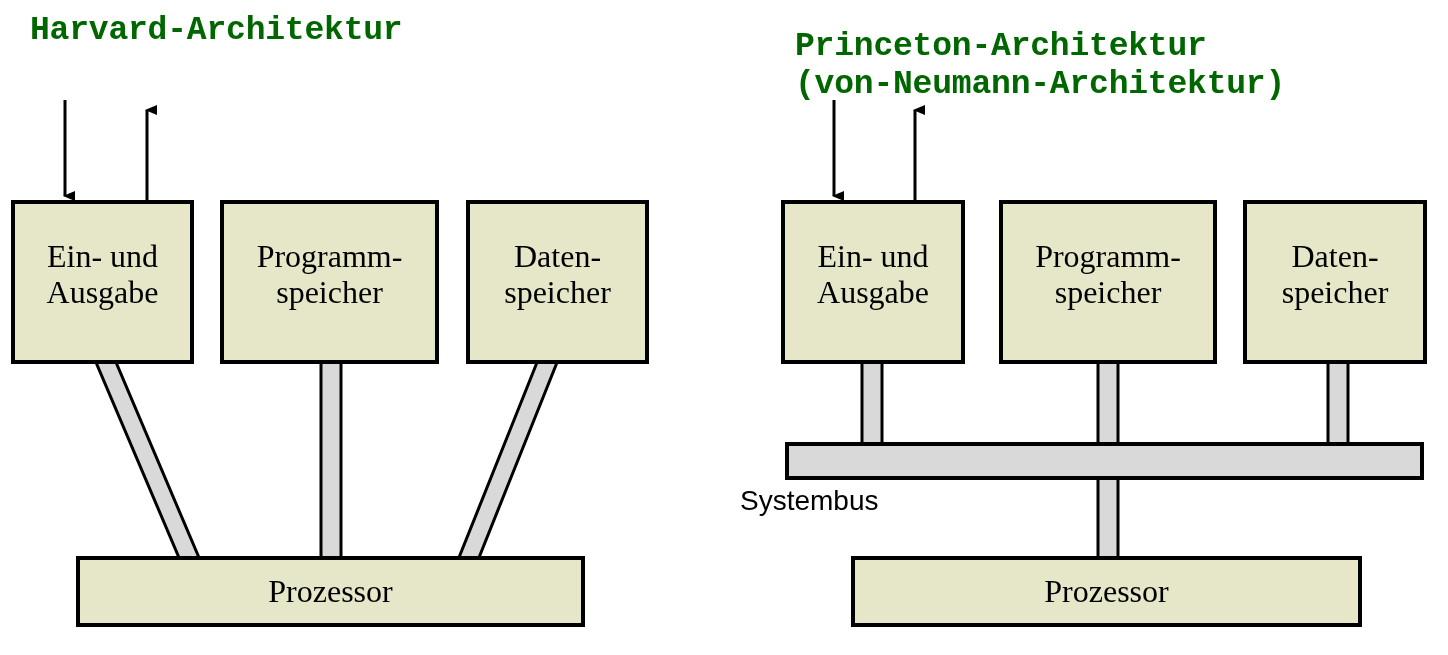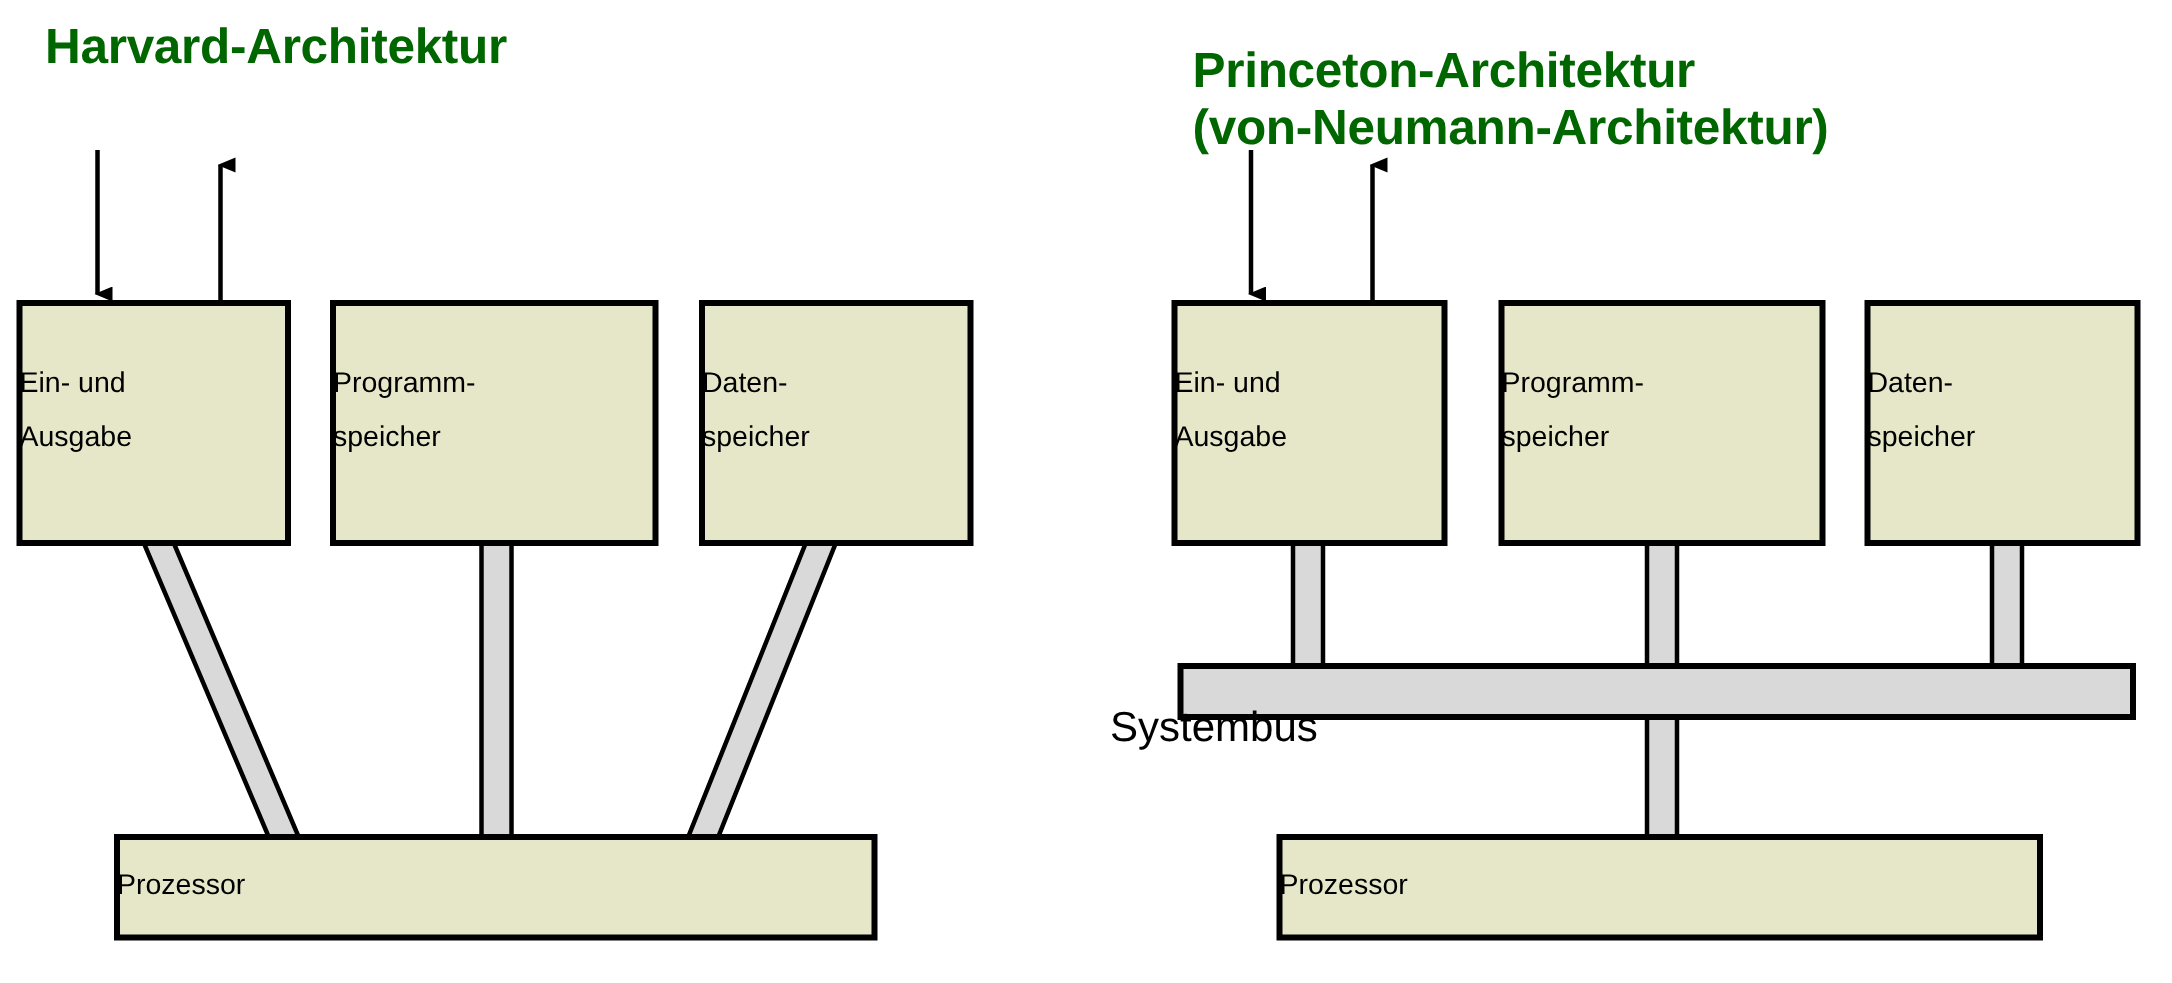--- a/index.html
+++ b/index.html
@@ -16,35 +16,35 @@
   }
   #canvas {
     position: absolute;
     left: 0;
     top: 0;
     width: 1448px;
     height: 655px;
   }
   .diagram-title {
     position: absolute;
-    font-family: Liberation Sans, sans-serif;
+    font-family: Liberation Mono, monospace;
     font-weight: bold;
     font-size: 33px;
     line-height: 38px;
     color: #006600;
     white-space: pre;
     letter-spacing: -0.2px;
   }
   .box-label {
     position: absolute;
-    font-family: Liberation Sans, sans-serif;
-    font-size: 19px;
+    font-family: Liberation Serif, serif;
+    font-size: 32px;
     line-height: 36px;
     color: #000000;
-    text-align: left;
+    text-align: center;
     white-space: pre;
   }
   .bus-label {
     position: absolute;
     font-family: "Liberation Sans", sans-serif;
     font-size: 28px;
     line-height: 32px;
     color: #000000;
     white-space: pre;
   }
@@ -112,15 +112,15 @@
 
 <div class="box-label" style="left:783px; top:238px; width:180px;">Ein- und
 Ausgabe</div>
 
 <div class="box-label" style="left:1001px; top:238px; width:214px;">Programm-
 speicher</div>
 
 <div class="box-label" style="left:1245px; top:238px; width:180px;">Daten-
 speicher</div>
 
-<div class="bus-label" style="left:740px; top:469px;">Systembus</div>
+<div class="bus-label" style="left:740px; top:485px;">Systembus</div>
 
 <div class="box-label" style="left:853px; top:573px; width:507px;">Prozessor</div>
 
 </body></html>

